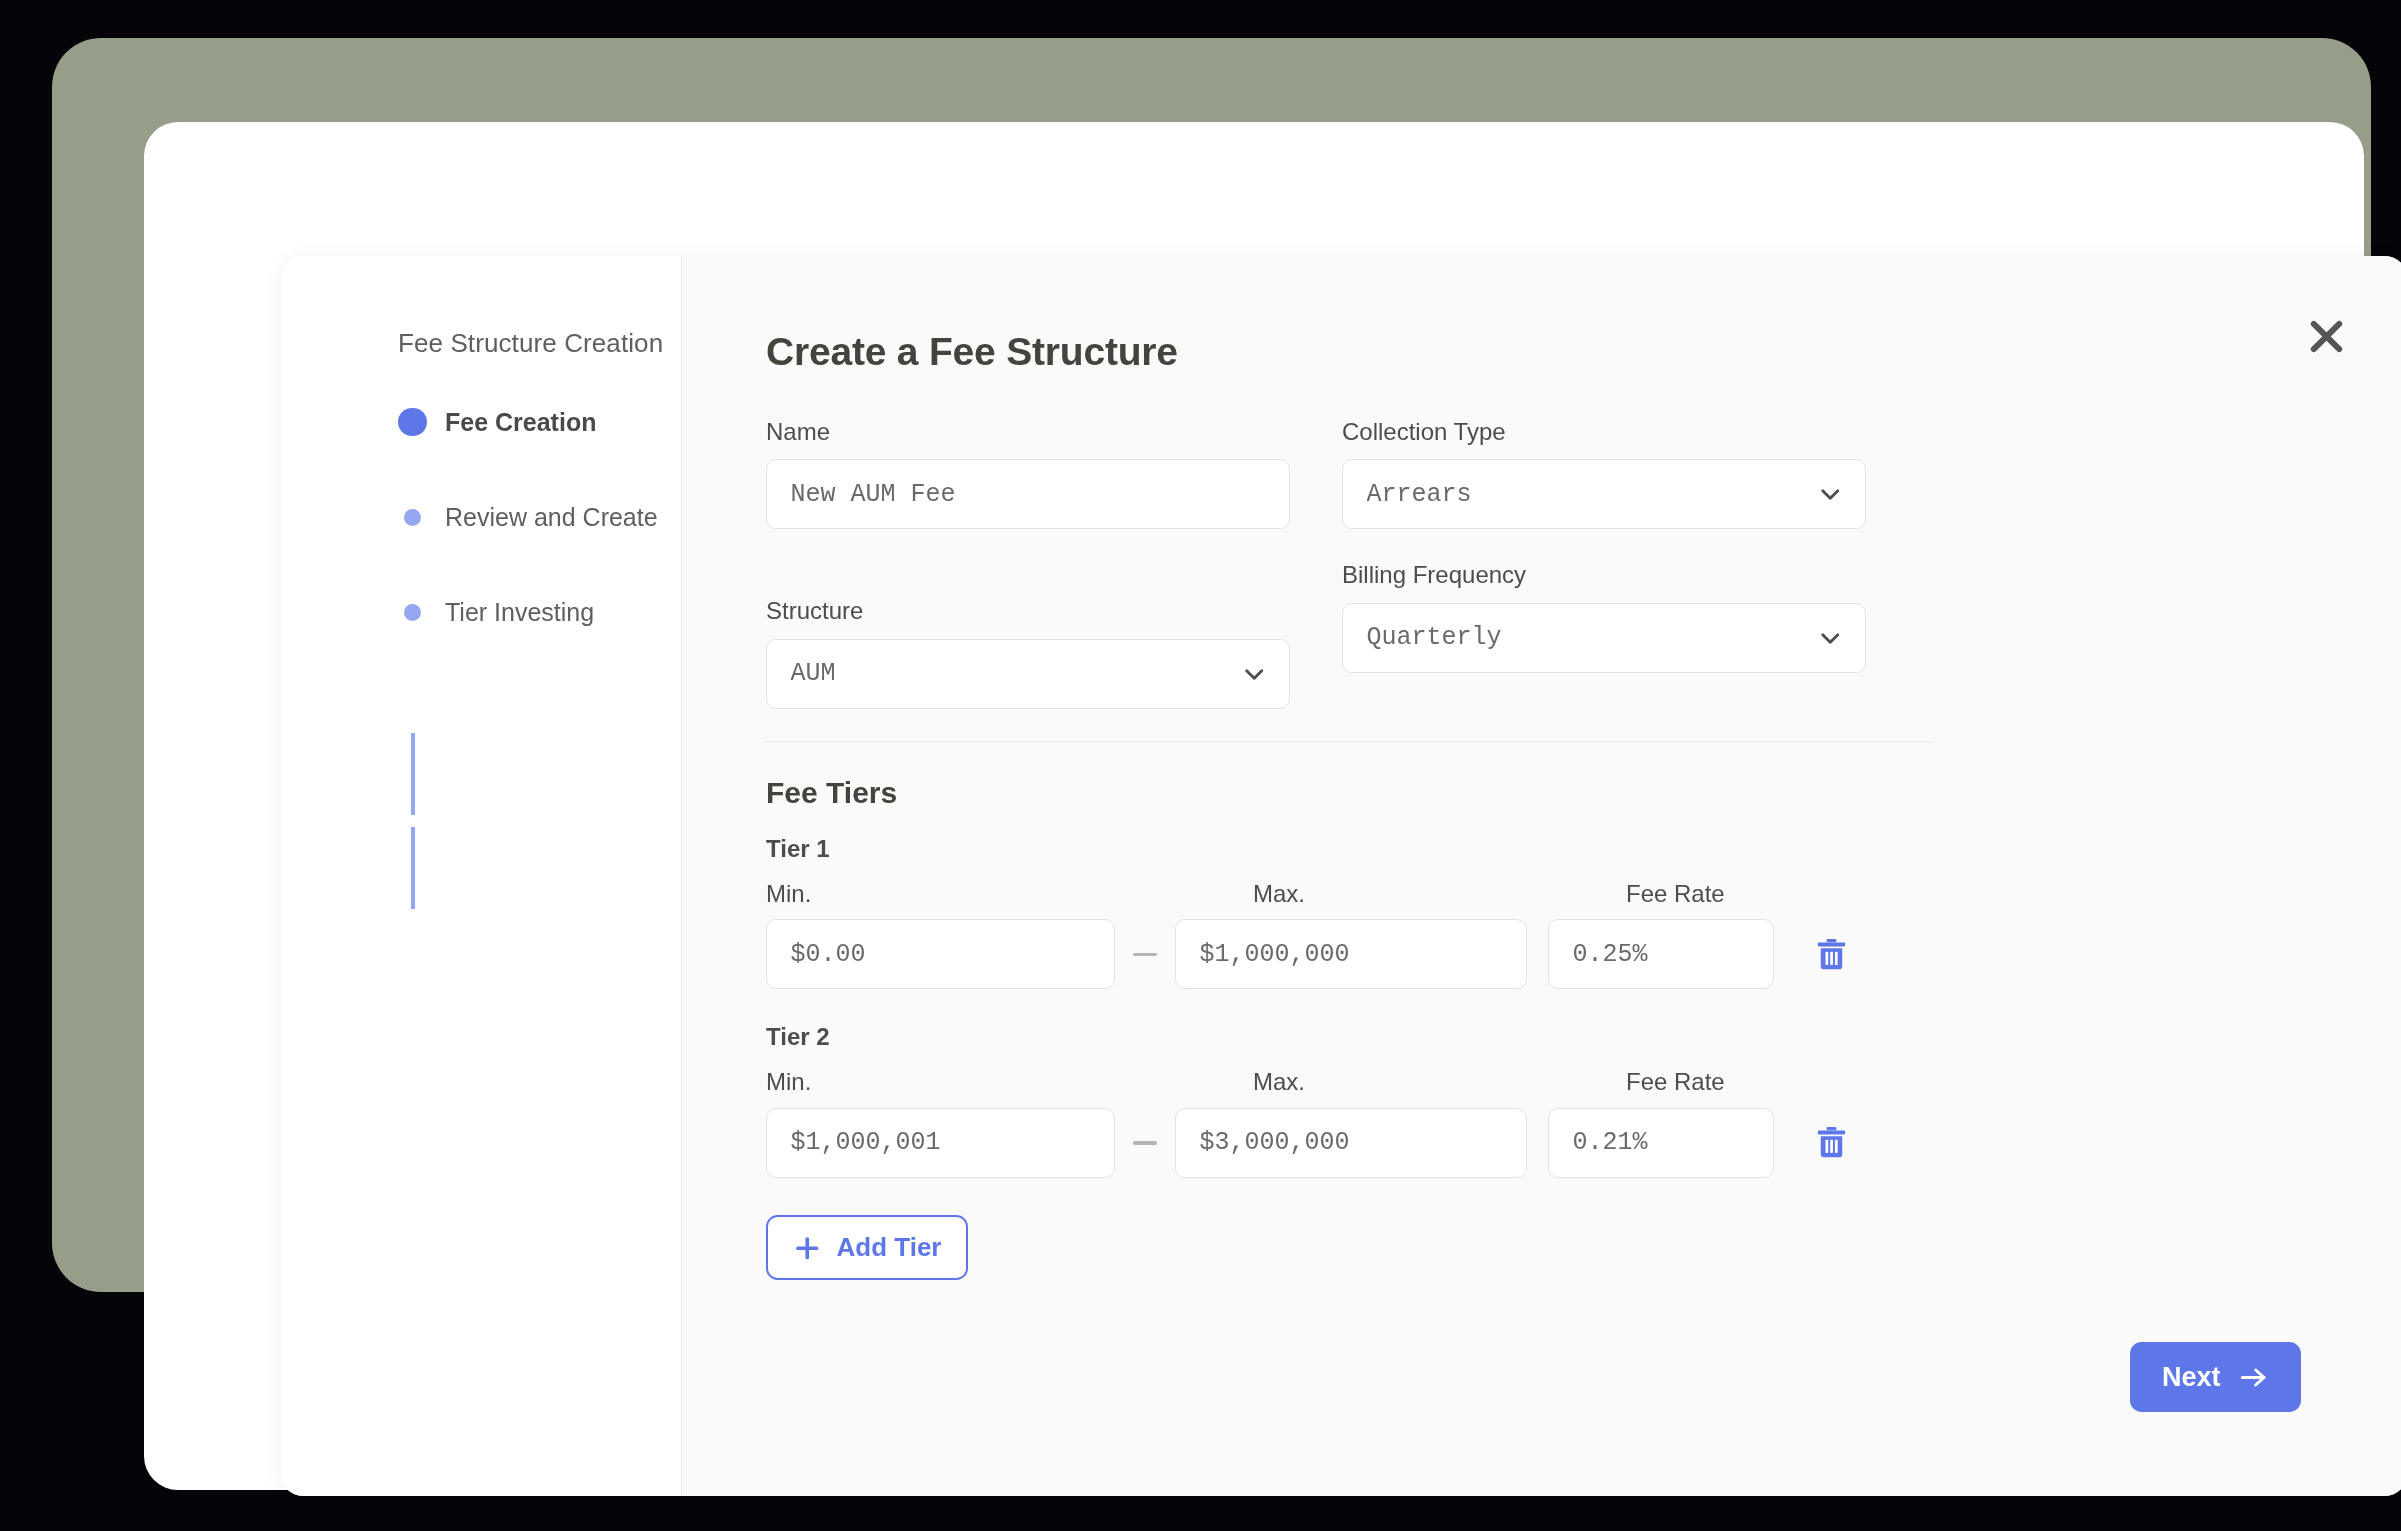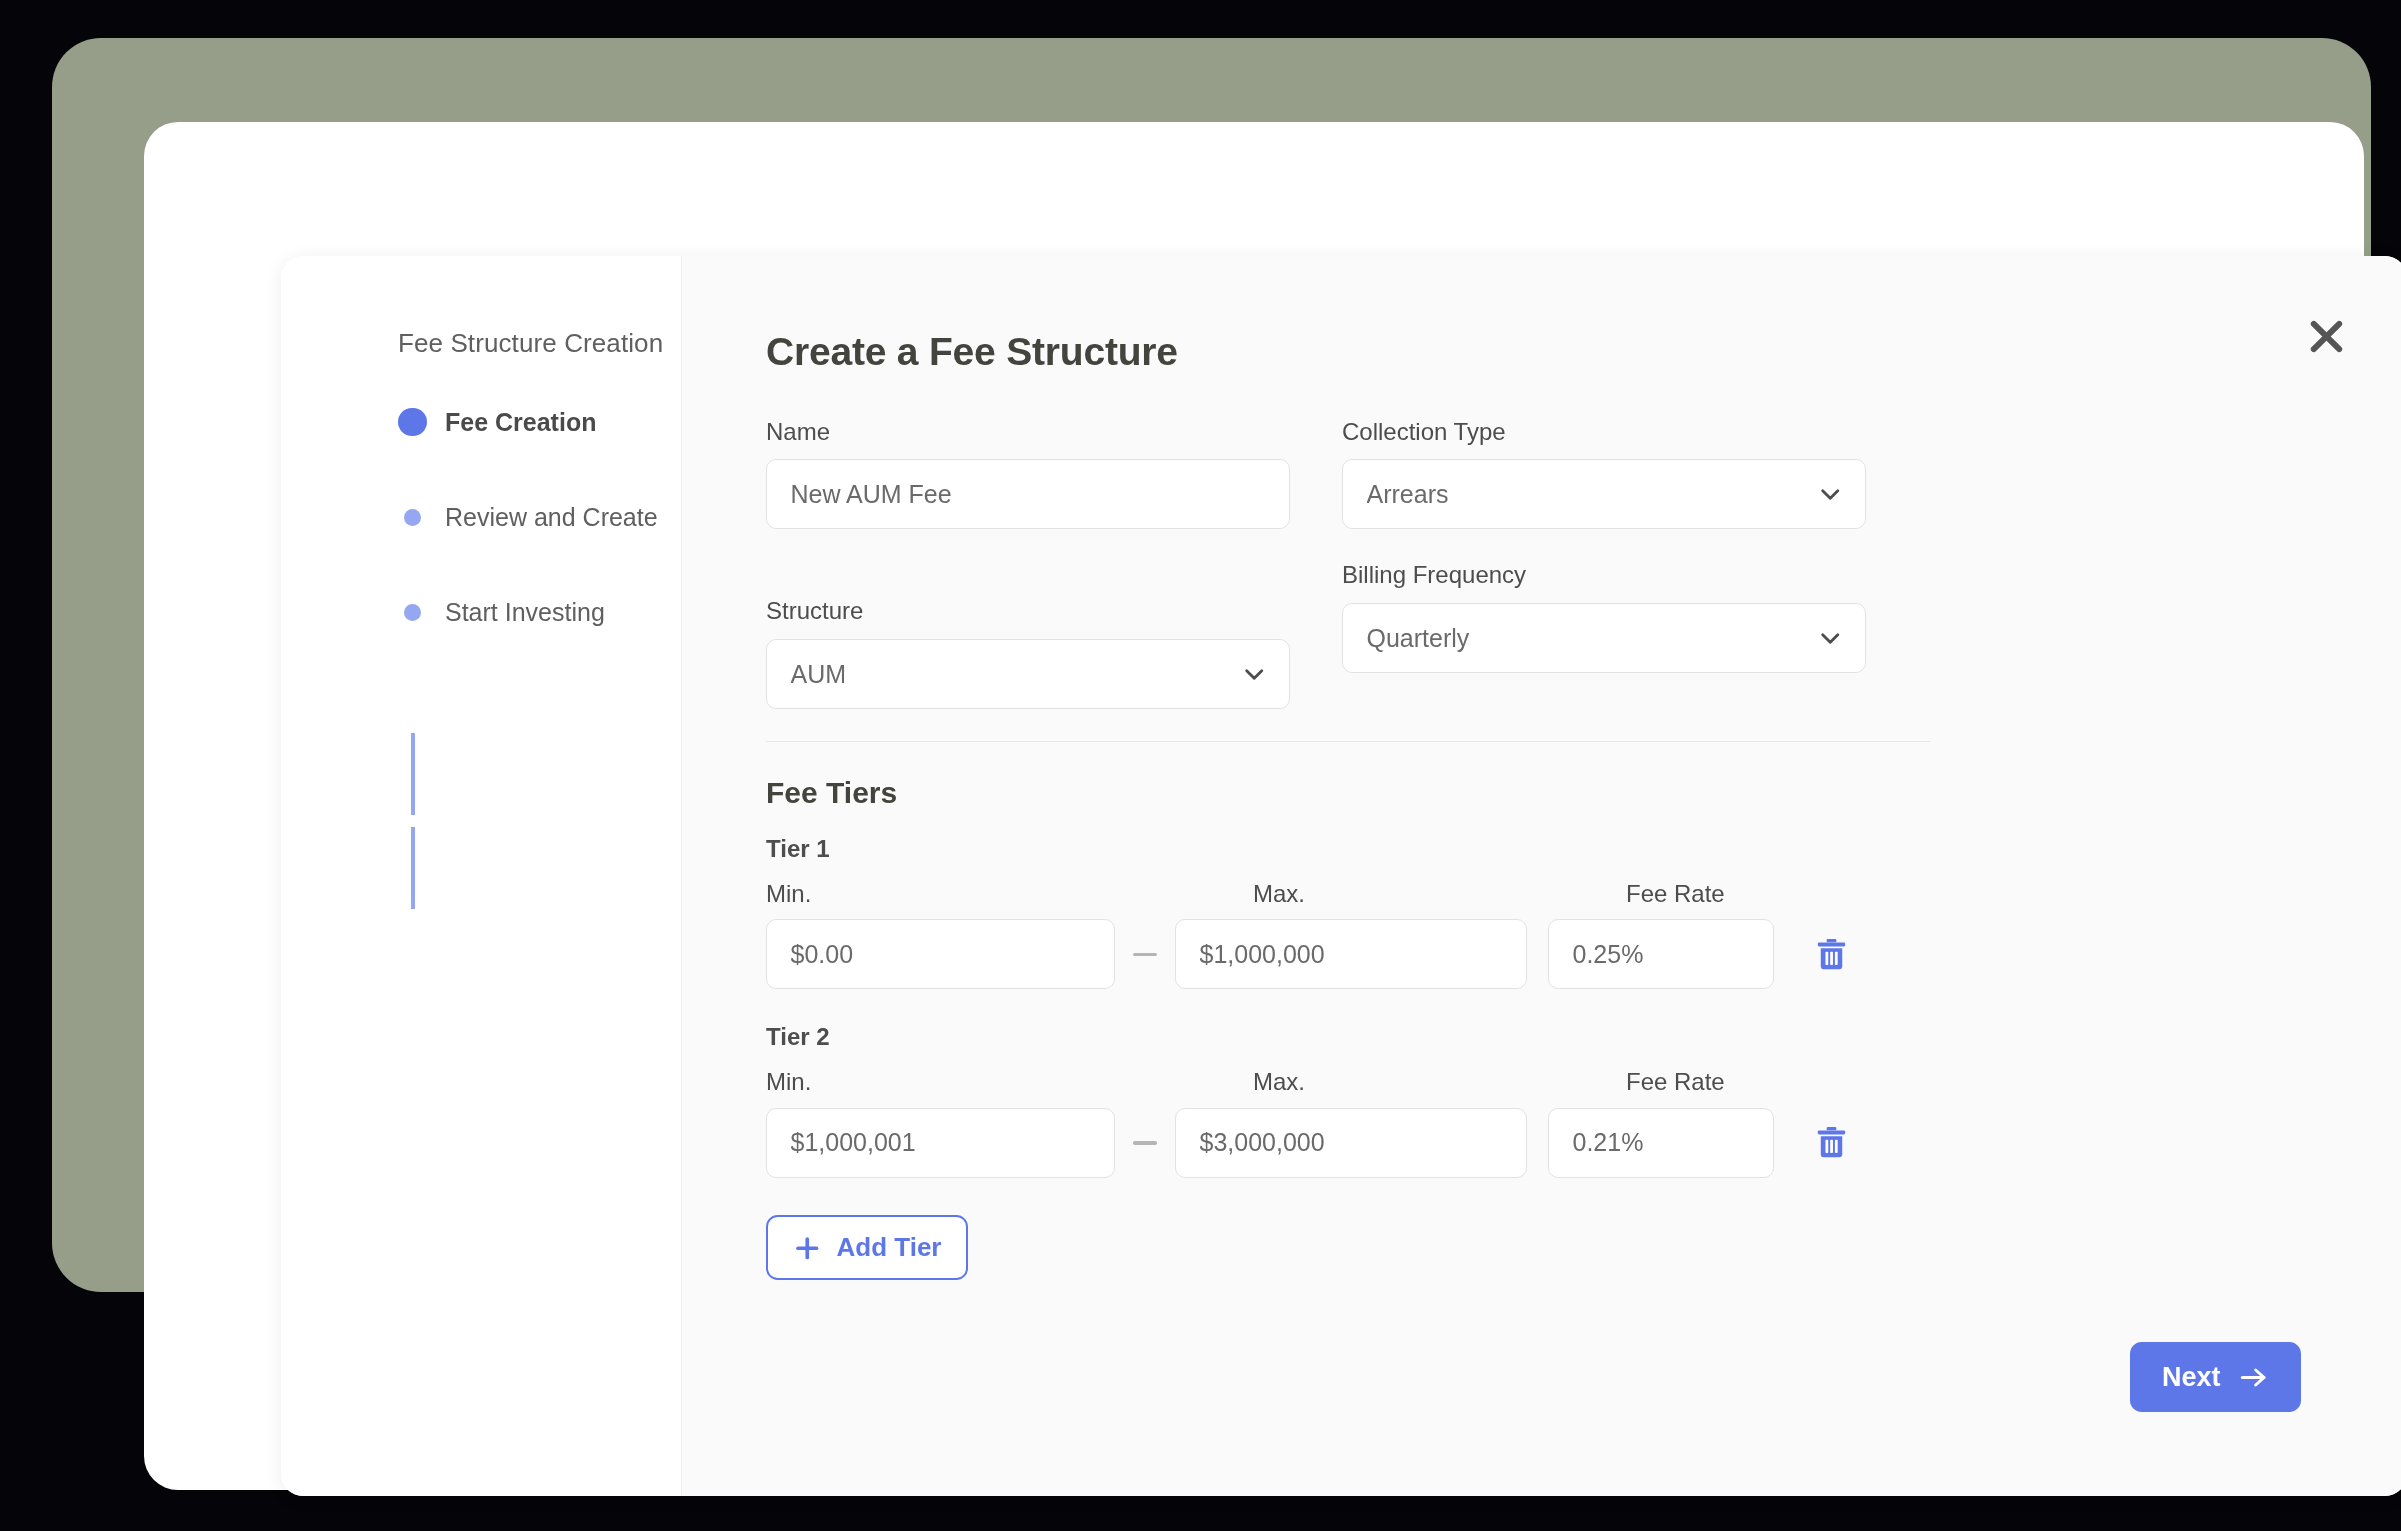--- a/index.html
+++ b/index.html
@@ -170,21 +170,21 @@
     color: #4d4d4d;
     margin-bottom: 13.4px;
   }
 
   .text-input,
   .select-input {
     height: 70px;
     border: 0.8px solid #e2e2e2;
     border-radius: 10px;
     background: #ffffff;
-    font-family: Liberation Sans, sans-serif;
+    font-family: Liberation Mono, monospace;
     font-size: 25px;
     color: #6a6a6a;
     padding: 0 23.5px;
     outline: none;
     width: 100%;
   }
 
   .select-wrap { position: relative; width: 100%; }
   .select-input {
     appearance: none;
@@ -343,21 +343,21 @@
             <div class="step-dot-wrap">
               <div class="step-dot"></div>
             </div>
             <div class="step-label">Review and Create</div>
           </div>
 
           <div class="step-row">
             <div class="step-dot-wrap">
               <div class="step-dot"></div>
             </div>
-            <div class="step-label">Start Investing</div>
+            <div class="step-label">Tier Investing</div>
           </div>
         </div>
       </aside>
 
       <main class="main-panel">
 
         <button class="close-btn">
           <svg width="39" height="39" viewBox="0 0 46 46">
             <line x1="8" y1="8" x2="38" y2="38" stroke="#555555" stroke-width="7" stroke-linecap="round"></line>
             <line x1="38" y1="8" x2="8" y2="38" stroke="#555555" stroke-width="7" stroke-linecap="round"></line>

